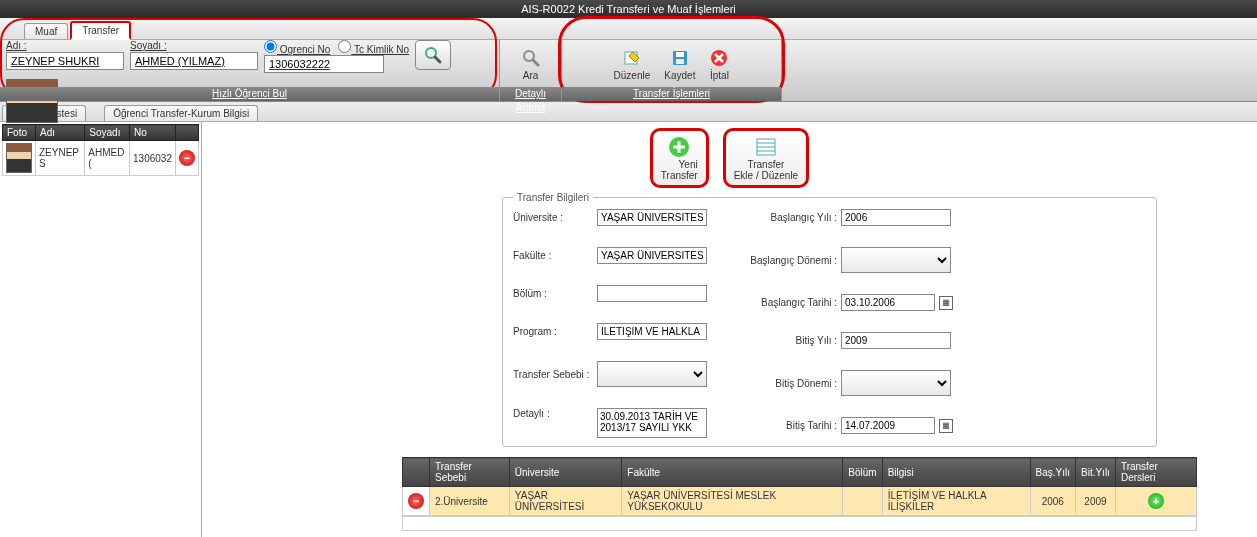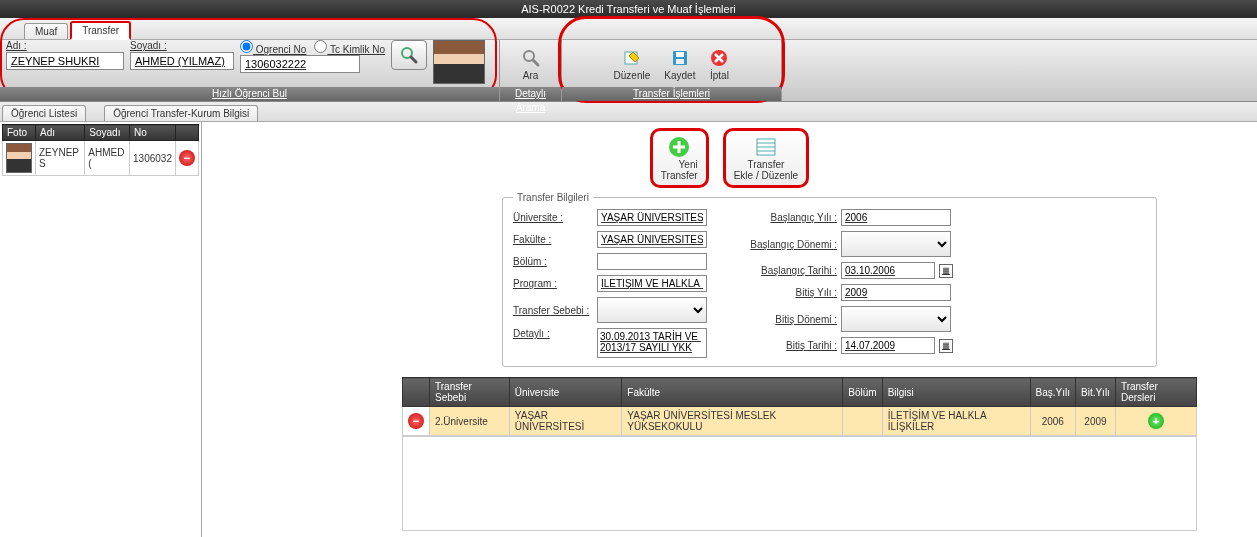--- a/index.html
+++ b/index.html
@@ -16,21 +16,21 @@
 .tb-section-label { position: absolute; bottom: 0; left: 0; right: 0; background: linear-gradient(#888,#666); color: #fff; text-align: center; font-size: 10px; height: 14px; line-height: 14px; text-decoration: underline; }
 .tb-inner { flex: 1; display: flex; align-items: center; padding: 4px 6px 16px 6px; gap: 6px; }
 
 .hizli { width: 500px; position: relative; }
 .hizli .tb-inner { flex-wrap: wrap; align-items: flex-start; padding-top: 0; text-decoration: underline; }
 .hizli-hl { position: absolute; border: 2px solid #d00; border-radius: 24px; left: 0; top: -22px; right: 2px; bottom: 2px; pointer-events: none; }
 
 .lbl { font-size: 10px; display: block; margin-bottom: 1px; }
 .fld { display: flex; flex-direction: column; }
 .inp { border: 1px solid #888; padding: 2px 4px; font-size: 11px; height: 18px; background: #fff; }
-.w110 { width: 118px; } .w130 { width: 104px; } .w100 { width: 120px; }
+.w110 { width: 118px; } .w130 { width: 128px; } .w100 { width: 120px; }
 
 .radios { font-size: 10px; display: flex; gap: 8px; align-items: center; }
 .searchbtn { width: 36px; height: 30px; border: 1px solid #888; border-radius: 4px; background: linear-gradient(#fff,#ddd); display: flex; align-items: center; justify-content: center; cursor: pointer; }
 
 .photo { width: 52px; height: 44px; background: linear-gradient(#8b5a3c 30%, #f0d0b0 30%, #f0d0b0 55%, #333 55%); border: 1px solid #666; }
 
 .detayli { width: 62px; }
 .detayli .tb-inner { flex-direction: column; justify-content: center; gap: 2px; }
 
 .transfer-section { width: 220px; position: relative; }
@@ -52,21 +52,21 @@
 .studtable td { border: 1px solid #ccc; padding: 2px 3px; background: #fff; }
 .studphoto { width: 26px; height: 30px; background: linear-gradient(#8b5a3c 30%, #f0d0b0 30%, #f0d0b0 55%, #333 55%); border: 1px solid #666; }
 
 .rtop { height: 64px; display: flex; align-items: center; justify-content: center; gap: 14px; padding-top: 8px; }
 .bigbtn { border: 3px solid #d00; border-radius: 10px; padding: 4px 8px; display: flex; flex-direction: column; align-items: center; font-size: 10px; cursor: pointer; background: linear-gradient(#fff,#eee); }
 .bigbtn .ico { width: 24px; height: 24px; }
 
 fieldset.transferbilgi { border: 1px solid #bbb; border-radius: 3px; margin: 6px 100px 10px 300px; padding: 6px 10px 8px 10px; font-size: 10px; }
 fieldset.transferbilgi legend { font-size: 10px; padding: 0 4px; color: #555; }
 .formgrid { display: flex; gap: 30px; }
-.col { display: flex; flex-direction: column; gap: 5px; text-decoration: underline; }
+.col { display: flex; flex-direction: column; gap: 21px; }
 .row { display: flex; align-items: center; gap: 4px; }
 .row .flbl { width: 80px; text-align: left; font-size: 10px; }
 .col2 .flbl { width: 100px; text-align: right; }
 .finp { border: 1px solid #888; padding: 1px 3px; font-size: 10px; height: 17px; width: 110px; background: #fff; }
 .fsel { border: 1px solid #888; font-size: 10px; height: 17px; width: 110px; background: linear-gradient(#fff,#e8e8e8); padding: 12px 2px; }
 .ftxt { border: 1px solid #888; font-size: 10px; width: 110px; height: 30px; padding: 2px; resize: none; }
 .dateico { width: 14px; height: 14px; border: 1px solid #666; background: #fff; font-size: 8px; display: inline-flex; align-items: center; justify-content: center; cursor: pointer; }
 
 .gridwrap { margin: 0 60px 0 200px; }
 .grid { width: 100%; border-collapse: collapse; font-size: 10px; }

